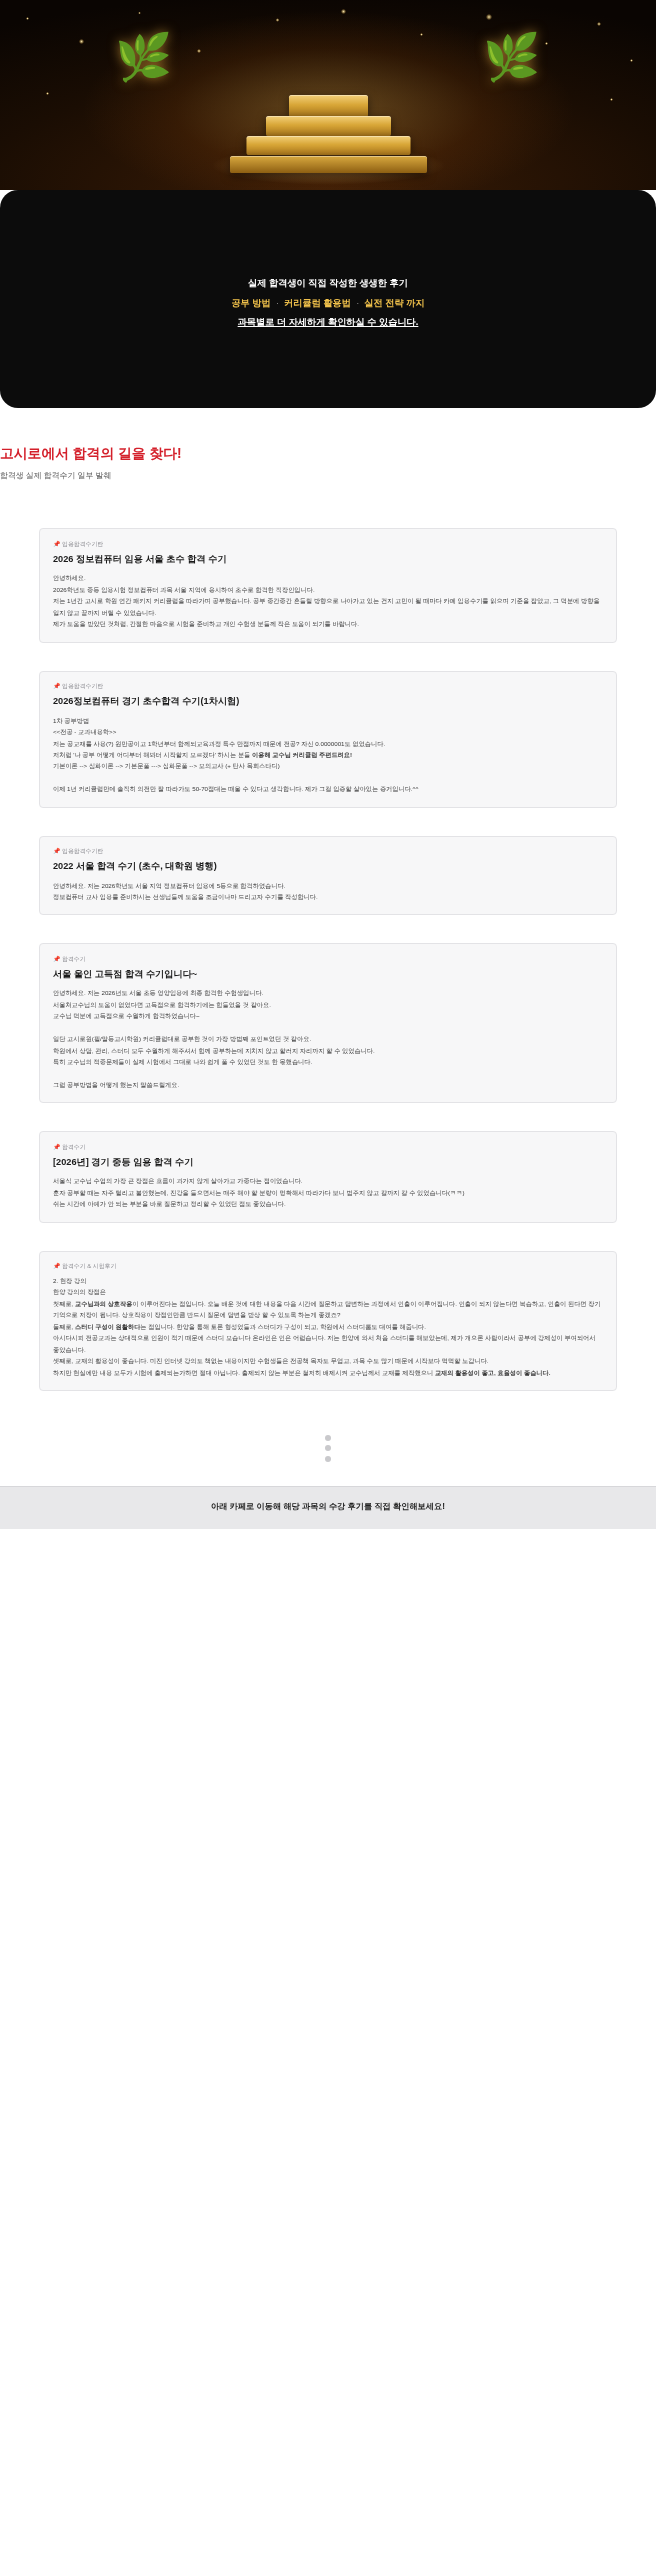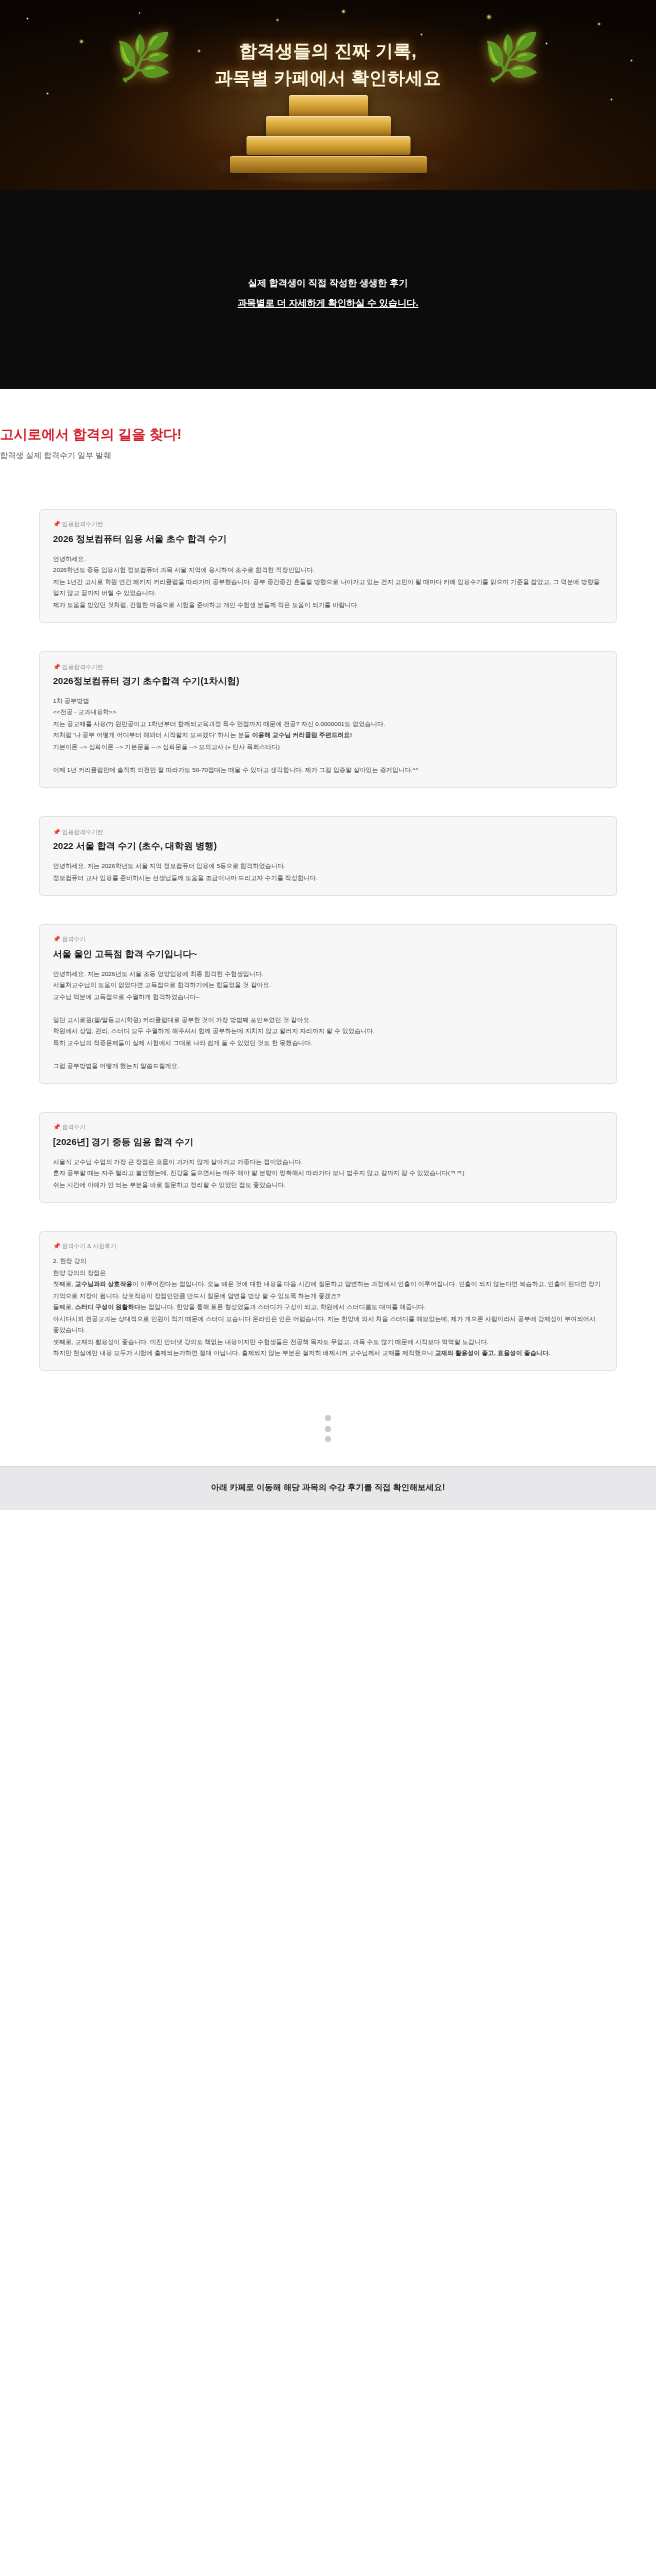--- a/index.html
+++ b/index.html
@@ -70,20 +70,21 @@
     position: absolute; left: 50%; transform: translateX(-50%);
     bottom: -11.8px; width: 236px; height: 39px;
     background: radial-gradient(ellipse at center, rgba(255,205,110,0.45) 0%, rgba(255,205,110,0) 70%);
   }
 
   
   .dark-mid {
     background: #0c0c0c;
     padding: 87px 0 79px;
     text-align: center;
+    border-radius: 18px;
   }
   .dark-mid .l1 { color: #ffffff; font-size: 9.2px; font-weight: bold; margin-bottom: 6.6px; }
   .dark-mid .l2 { font-size: 9.2px; font-weight: bold; margin-bottom: 6.6px; color: #f0c14b; }
   .dark-mid .l2 .sep { color: #8c8c8c; font-weight: normal; margin: 0 2.6px; }
   .dark-mid .l3 { color: #ffffff; font-size: 9.2px; font-weight: bold; text-decoration: underline; }
 
   
   .section-head { background: #fff; text-align: left; padding: 37px 0 19.7px; }
   .section-head h2 { margin: 0 0 6.6px; font-size: 13.8px; color: #d4202b; font-weight: bold; }
   .section-head .sub { font-size: 7.9px; color: #555; }
@@ -142,36 +143,40 @@
     <div class="sparkle" style="left:486px; top:14.4px;  width:5.9px;  height:5.9px;"></div>
     <div class="sparkle" style="left:545px; top:42px;  width:2.6px;  height:2.6px;"></div>
     <div class="sparkle" style="left:597px; top:22px;  width:3.9px;  height:3.9px;"></div>
     <div class="sparkle" style="left:630px; top:59px;  width:3.3px;  height:3.3px;"></div>
     <div class="sparkle" style="left:46px;  top:92px; width:2.6px;  height:2.6px;"></div>
     <div class="sparkle" style="left:610px; top:98px; width:3.3px;  height:3.3px;"></div>
 
     <div class="laurel left">🌿</div>
     <div class="laurel right">🌿</div>
 
-    <div class="hero-title">
-      <span>합격생들의 진짜 기록,</span>
-      <span>과목별 카페에서 확인하세요</span>
-    </div>
 
     <div class="podium">
       <div class="glow"></div>
       <div class="tier t1"></div>
       <div class="tier t2"></div>
       <div class="tier t3"></div>
       <div class="tier base"></div>
     </div>
   </section>
 
   <section class="dark-mid">
     <div class="l1">실제 합격생이 직접 작성한 생생한 후기</div>
+    <div class="l2">
+      <span>공부 방법</span>
+      <span class="sep">·</span>
+      <span>커리큘럼 활용법</span>
+      <span class="sep">·</span>
+      <span>실전 전략</span>
+      <span>까지</span>
+    </div>
     <div class="l3">과목별로 더 자세하게 확인하실 수 있습니다.</div>
   </section>
 
   <section class="section-head">
     <h2>고시로에서 합격의 길을 찾다!</h2>
     <div class="sub">합격생 실제 합격수기 일부 발췌</div>
   </section>
 
   <section class="cards">
 

